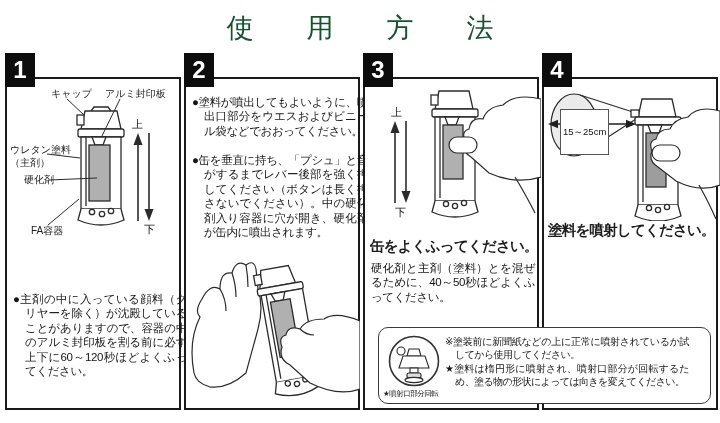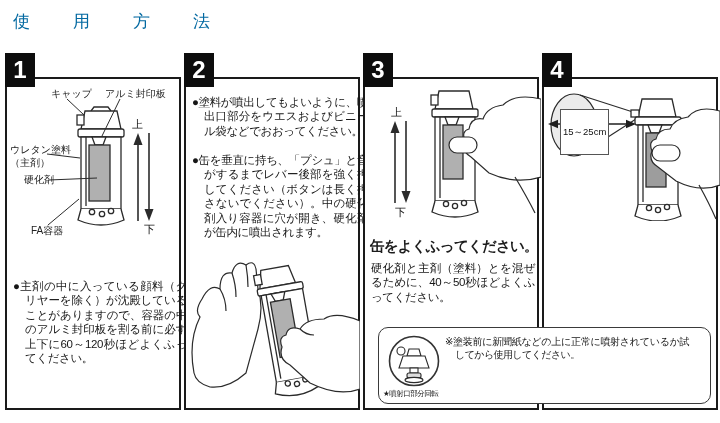--- a/index.html
+++ b/index.html
@@ -3,22 +3,22 @@
 <meta charset="utf-8">
 <style>
   html,body{margin:0;padding:0;}
   body{
     width:720px;height:423px;background:#ffffff;position:relative;overflow:hidden;
     font-family:"Liberation Sans","DejaVu Sans",sans-serif;color:#1c1c1c;
     -webkit-font-smoothing:antialiased;
   }
   .stage{position:absolute;inset:0;}
   .title{
-    position:absolute;top:10px;left:0;width:720px;text-align:left;
-    font-size:17px;font-weight:500;letter-spacing:13px;text-indent:13px;color:#0369a1;
+    position:absolute;top:10px;left:0;width:720px;text-align:center;
+    font-size:27px;font-weight:500;letter-spacing:13px;text-indent:13px;color:#14532d;
   }
   .panel{
     position:absolute;top:77px;height:333px;width:176px;background:#fff;
     border:2px solid #1a1a1a;box-sizing:border-box;
   }
   .badge{
     position:absolute;top:-26px;left:-2px;width:30px;height:34px;background:#0d0d0d;
     color:#fff;font-size:24px;font-weight:bold;display:flex;align-items:center;justify-content:center;
     font-family:"Liberation Sans","DejaVu Sans",sans-serif;
   }
@@ -91,21 +91,21 @@
 
     <span class="lbl" style="left:44px;top:10px">キャップ</span>
     <span class="lbl" style="left:98px;top:10px">アルミ封印板</span>
     <span class="lbl" style="left:3px;top:66px">ウレタン塗料</span>
     <span class="lbl" style="left:3px;top:79px">（主剤）</span>
     <span class="lbl" style="left:17px;top:96px">硬化剤</span>
     <span class="lbl" style="left:24px;top:147px">FA容器</span>
     <span class="updown" style="left:125px;top:40px">上</span>
     <span class="updown" style="left:137px;top:145px">下</span>
 
-    <p class="body-txt hang" style="left:6px;top:200px;width:162px">●主剤の中に入っている顔料（クリヤーを除く）が沈殿していることがありますので、容器の中のアルミ封印板を割る前に必ず上下に60～120秒ほどよくふってください。</p>
+    <p class="body-txt hang" style="left:6px;top:213px;width:162px">●主剤の中に入っている顔料（クリヤーを除く）が沈殿していることがありますので、容器の中のアルミ封印板を割る前に必ず上下に60～120秒ほどよくふってください。</p>
   </section>
 
   <section class="panel" style="left:184px">
     <div class="badge">2</div>
 
     <p class="body-txt hang" style="left:6px;top:16px;width:164px">●塗料が噴出してもよいように、噴出口部分をウエスおよびビニール袋などでおおってください。</p>
     <p class="body-txt hang" style="left:6px;top:74px;width:164px">●缶を垂直に持ち、「プシュ」と音がするまでレバー後部を強く押してください（ボタンは長く押さないでください）。中の硬化剤入り容器に穴が開き、硬化剤が缶内に噴出されます。</p>
 
     <svg class="dsvg" style="left:2px;top:176px" width="172" height="153" viewBox="0 0 172 153">
       <g stroke="#2b2b2b" stroke-width="1.2" fill="#fff">
@@ -198,33 +198,35 @@
       </g>
       <g stroke="#2b2b2b" stroke-width="1.2" fill="#fff">
         <path d="M176,26 Q154,20 144,32 Q130,34 126,44 Q114,44 112,54 Q104,56 108,66 Q104,76 114,82 L132,96 Q156,108 176,100 Z"></path>
         <rect x="108" y="60" width="28" height="16" rx="8"></rect>
         <path d="M155,100 Q165,118 172,134" fill="none"></path>
       </g>
     </svg>
 
     <span class="dist-label" style="left:16px;top:30px">15～25cm</span>
 
+    <div class="h-med" style="left:4px;top:142px">塗料を噴射してください。</div>
   </section>
 
   <aside class="note-box">
     <svg class="note-circle" viewBox="0 0 54 54">
       <circle cx="27" cy="27" r="24.5" fill="#fff" stroke="#333" stroke-width="1.6"></circle>
       <g stroke="#2b2b2b" stroke-width="1.1" fill="#fff">
         <polygon points="20,22 22,15 32,15 34,22"></polygon>
         <polygon points="16,22 38,22 42,34 12,34"></polygon>
         <circle cx="14" cy="17" r="4"></circle>
         <rect x="23" y="34" width="8" height="5"></rect>
         <rect x="20" y="39" width="14" height="5" rx="2" fill="#ddd"></rect>
         <ellipse cx="27" cy="46" rx="9" ry="2.6"></ellipse>
       </g>
     </svg>
     <span class="note-caption">★噴射口部分回転</span>
     <div class="note-text">
       <p>※塗装前に新聞紙などの上に正常に噴射されているか試してから使用してください。</p>
+      <p>★塗料は楕円形に噴射され、噴射口部分が回転するため、塗る物の形状によっては向きを変えてください。</p>
     </div>
   </aside>
 
 </div>
 
 </body></html>

